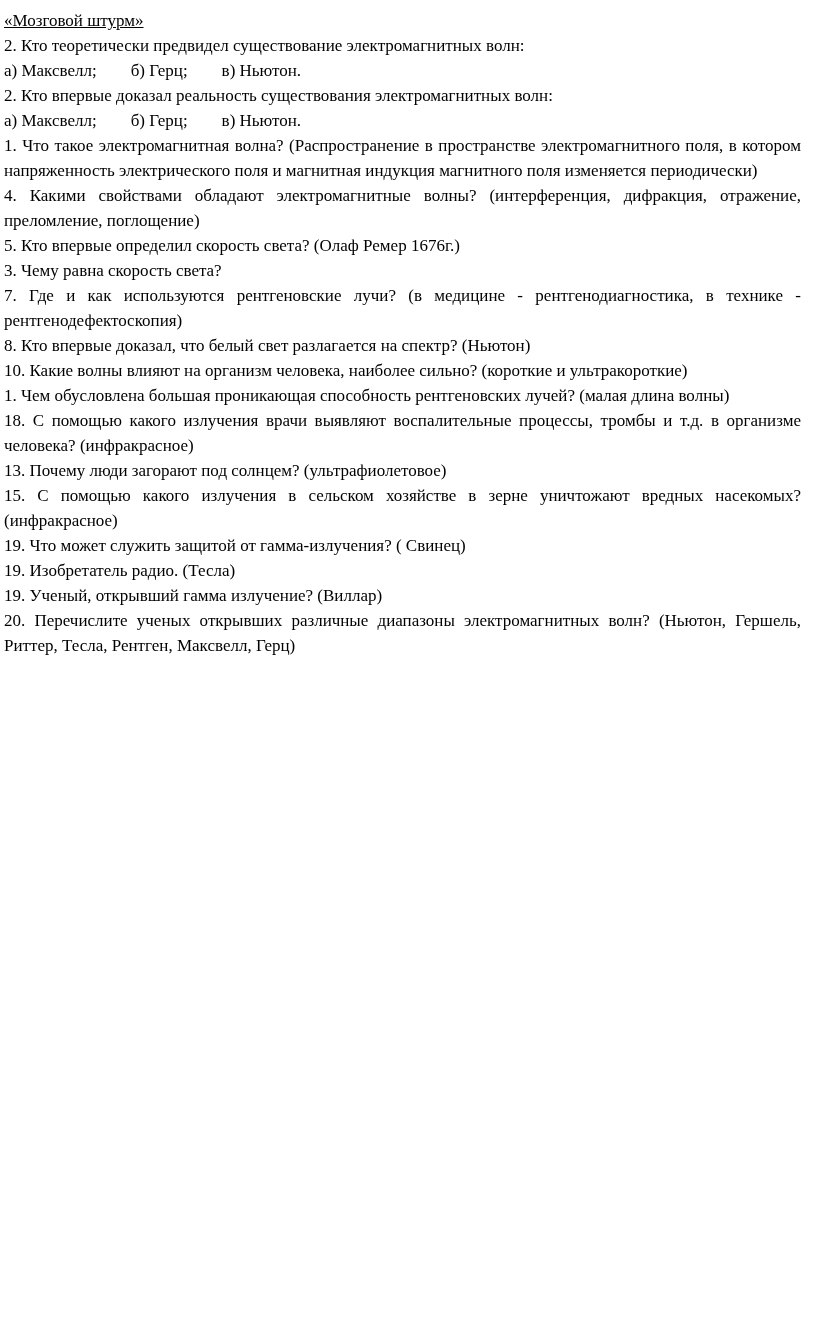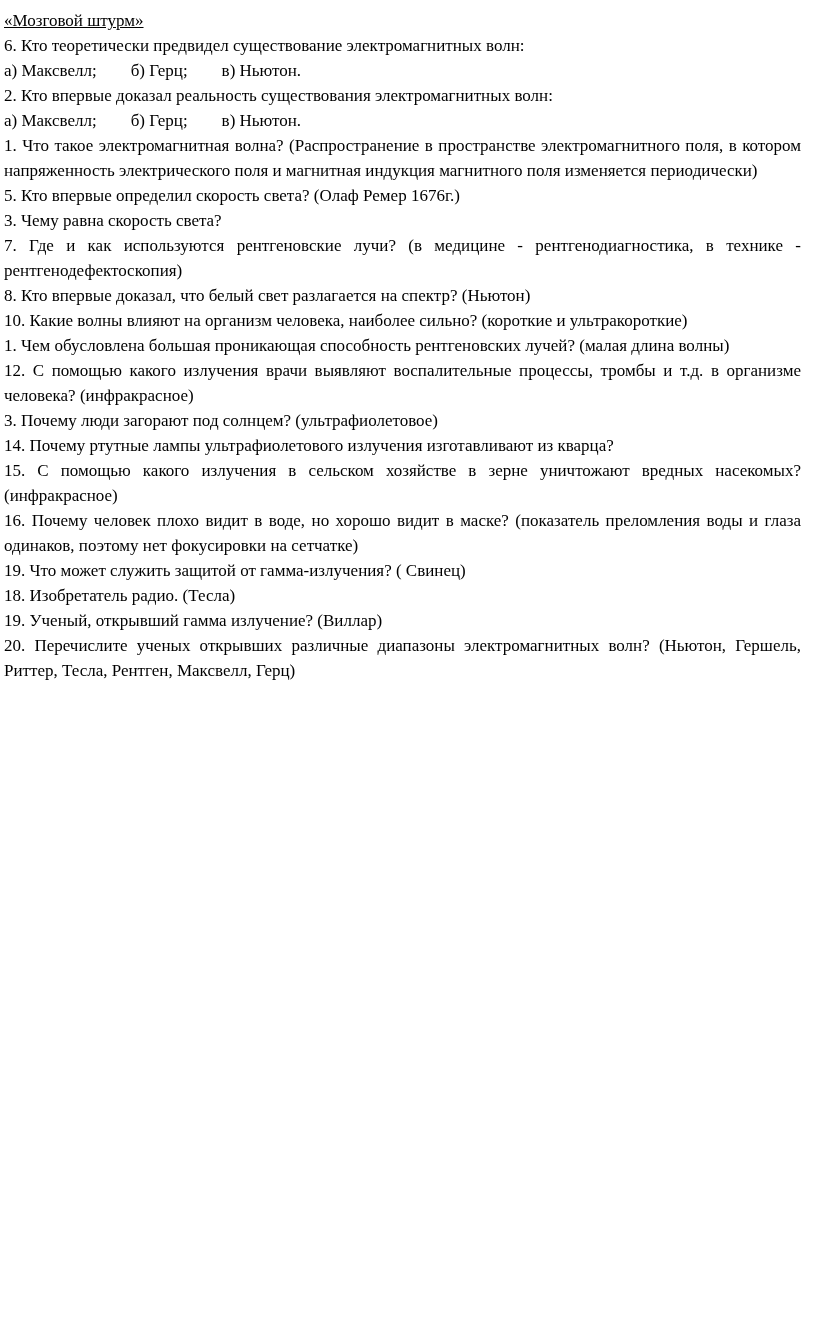--- a/index.html
+++ b/index.html
@@ -34,51 +34,50 @@
     text-decoration: underline;
     padding-left: 7px;
   }
 </style>
 </head>
 <body>
 
 <div class="doc">
   <p class="title">«Мозговой штурм»</p>
 
-  <p class="j">6. Кто теоретически предвидел существование электромагнитных волн:</p>
+  <p class="j">2. Кто теоретически предвидел существование электромагнитных волн:</p>
   <p class="opts">а) Максвелл;        б) Герц;        в) Ньютон.</p>
 
   <p class="g j">2. Кто впервые доказал реальность существования электромагнитных волн:</p>
   <p class="opts">а) Максвелл;        б) Герц;        в) Ньютон.</p>
 
   <p class="g j">1. Что такое электромагнитная волна? (Распространение в пространстве электромагнитного поля, в котором напряженность электрического поля и магнитная индукция магнитного поля изменяется периодически)</p>
 
+  <p class="g j">4. Какими свойствами обладают электромагнитные волны? (интерференция, дифракция, отражение, преломление, поглощение)</p>
 
   <p class="g j">5. Кто впервые определил скорость света? (Олаф Ремер 1676г.)</p>
 
   <p class="g j">3. Чему равна скорость света?</p>
 
   <p class="g j">7. Где и как используются рентгеновские лучи? (в медицине - рентгенодиагностика, в технике - рентгенодефектоскопия)</p>
 
   <p class="g j">8. Кто впервые доказал, что белый свет разлагается на спектр? (Ньютон)</p>
 
 
   <p class="g j">10. Какие волны влияют на организм человека, наиболее сильно? (короткие и ультракороткие)</p>
 
   <p class="g j">1. Чем обусловлена большая проникающая способность рентгеновских лучей? (малая длина волны)</p>
 
-  <p class="g j">12. С помощью какого излучения врачи выявляют воспалительные процессы, тромбы и т.д. в организме человека? (инфракрасное)</p>
+  <p class="g j">18. С помощью какого излучения врачи выявляют воспалительные процессы, тромбы и т.д. в организме человека? (инфракрасное)</p>
 
-  <p class="g j">3. Почему люди загорают под солнцем? (ультрафиолетовое)</p>
+  <p class="g j">13. Почему люди загорают под солнцем? (ультрафиолетовое)</p>
 
-  <p class="g j">14. Почему ртутные лампы ультрафиолетового излучения изготавливают из кварца?</p>
 
   <p class="g j">15. С помощью какого излучения в сельском хозяйстве в зерне уничтожают вредных насекомых? (инфракрасное)</p>
 
-  <p class="g j">16. Почему человек плохо видит в воде, но хорошо видит в маске? (показатель преломления воды и глаза одинаков, поэтому нет фокусировки на сетчатке)</p>
 
   <p class="g j">19. Что может служить защитой от гамма-излучения? ( Свинец)</p>
 
-  <p class="g j">18. Изобретатель радио. (Тесла)</p>
+  <p class="g j">19. Изобретатель радио. (Тесла)</p>
   <p class="j">19. Ученый, открывший гамма излучение? (Виллар)</p>
 
   <p class="g j">20. Перечислите ученых открывших различные диапазоны электромагнитных волн? (Ньютон, Гершель, Риттер, Тесла, Рентген, Максвелл, Герц)</p>
 </div>
 
 </body></html>

